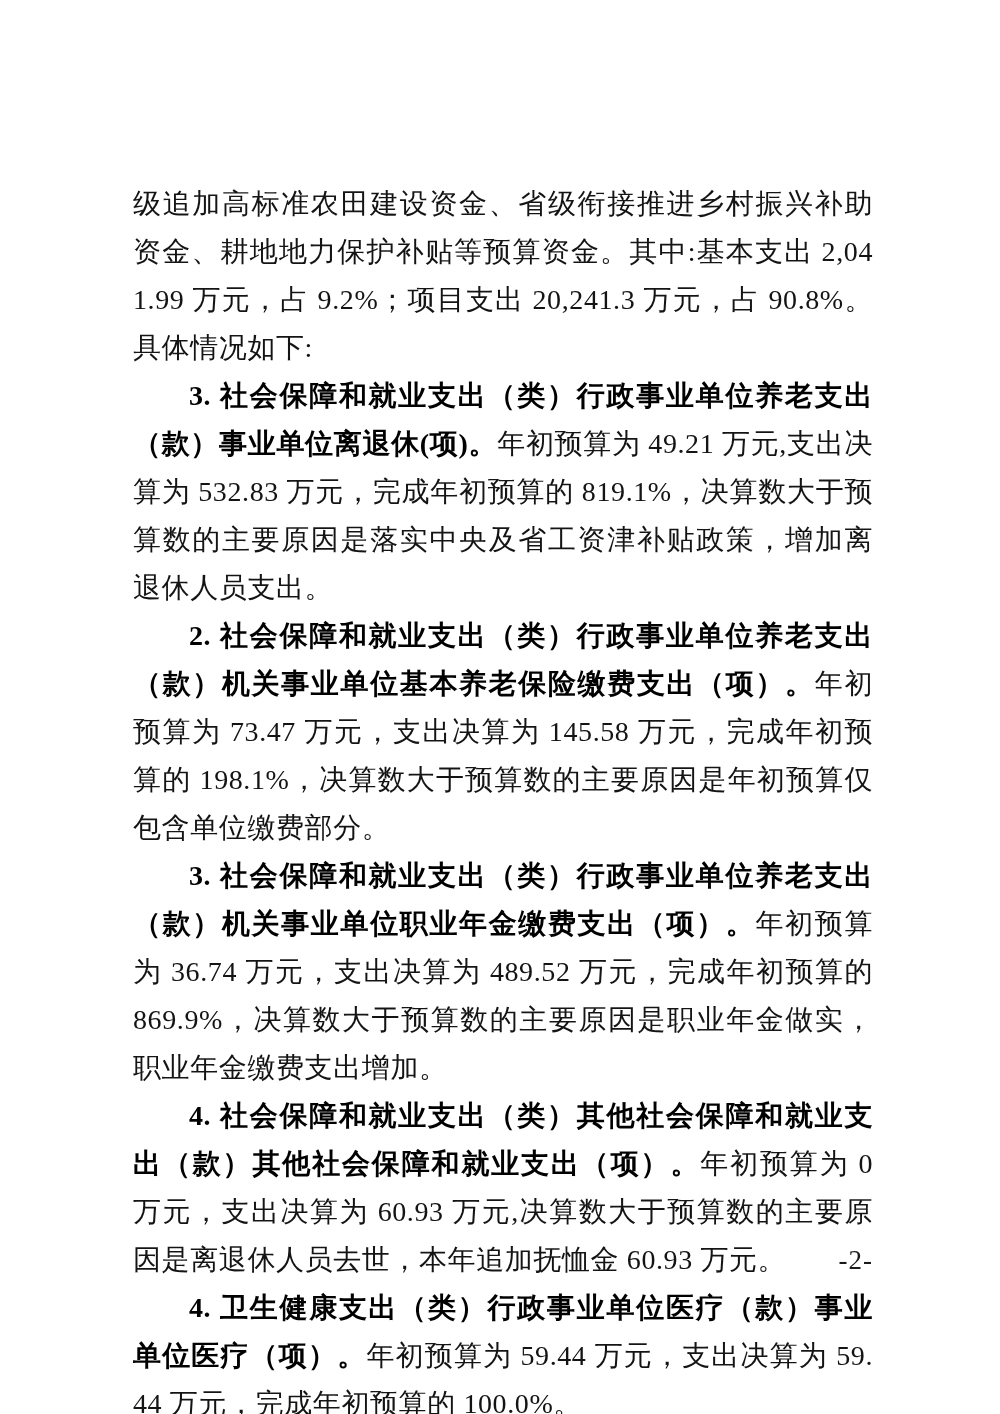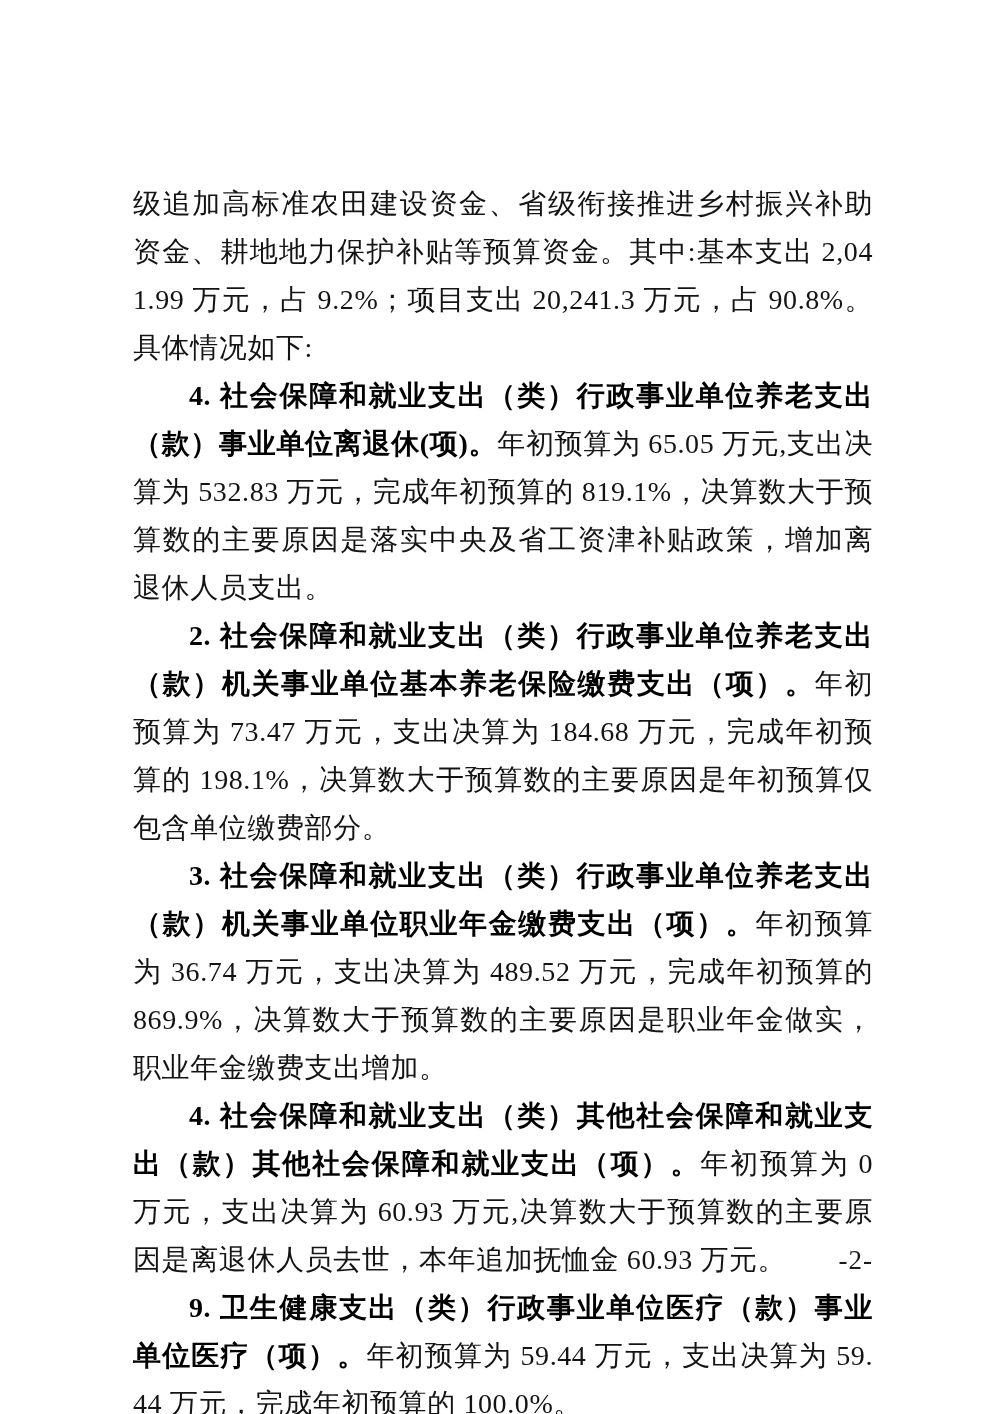--- a/index.html
+++ b/index.html
@@ -47,26 +47,26 @@
   }
 </style>
 </head>
 <body>
 
 <div class="page">
   <div class="content">
 
     <p class="para"><span>级追加高标准农田建设资金、省级衔接推进乡村振兴补助资金、耕地地力保护补贴等预算资金。其中:基本支出 2,041.99 万元，占 9.2%；项目支出 20,241.3 万元，占 90.8%。具体情况如下:</span></p>
 
-    <p class="para indent"><span class="head">4. 社会保障和就业支出（类）行政事业单位养老支出（款）事业单位离退休(项)。</span><span>年初预算为 65.05 万元,支出决算为 532.83 万元，完成年初预算的 819.1%，决算数大于预算数的主要原因是落实中央及省工资津补贴政策，增加离退休人员支出。</span></p>
+    <p class="para indent"><span class="head">3. 社会保障和就业支出（类）行政事业单位养老支出（款）事业单位离退休(项)。</span><span>年初预算为 49.21 万元,支出决算为 532.83 万元，完成年初预算的 819.1%，决算数大于预算数的主要原因是落实中央及省工资津补贴政策，增加离退休人员支出。</span></p>
 
-    <p class="para indent"><span class="head">2. 社会保障和就业支出（类）行政事业单位养老支出（款）机关事业单位基本养老保险缴费支出（项）。</span><span>年初预算为 73.47 万元，支出决算为 184.68 万元，完成年初预算的 198.1%，决算数大于预算数的主要原因是年初预算仅包含单位缴费部分。</span></p>
+    <p class="para indent"><span class="head">2. 社会保障和就业支出（类）行政事业单位养老支出（款）机关事业单位基本养老保险缴费支出（项）。</span><span>年初预算为 73.47 万元，支出决算为 145.58 万元，完成年初预算的 198.1%，决算数大于预算数的主要原因是年初预算仅包含单位缴费部分。</span></p>
 
     <p class="para indent"><span class="head">3. 社会保障和就业支出（类）行政事业单位养老支出（款）机关事业单位职业年金缴费支出（项）。</span><span>年初预算为 36.74 万元，支出决算为 489.52 万元，完成年初预算的 869.9%，决算数大于预算数的主要原因是职业年金做实，职业年金缴费支出增加。</span></p>
 
     <p class="para indent"><span class="head">4. 社会保障和就业支出（类）其他社会保障和就业支出（款）其他社会保障和就业支出（项）。</span><span>年初预算为 0 万元，支出决算为 60.93 万元,决算数大于预算数的主要原因是离退休人员去世，本年追加抚恤金 60.93 万元。</span></p>
 
-    <p class="para indent"><span class="head">9. 卫生健康支出（类）行政事业单位医疗（款）事业单位医疗（项）。</span><span>年初预算为 59.44 万元，支出决算为 59.44 万元，完成年初预算的 100.0%。</span></p>
+    <p class="para indent"><span class="head">4. 卫生健康支出（类）行政事业单位医疗（款）事业单位医疗（项）。</span><span>年初预算为 59.44 万元，支出决算为 59.44 万元，完成年初预算的 100.0%。</span></p>
 
   </div>
 
   <div class="page-number">-2-</div>
 </div>
 
 </body></html>

